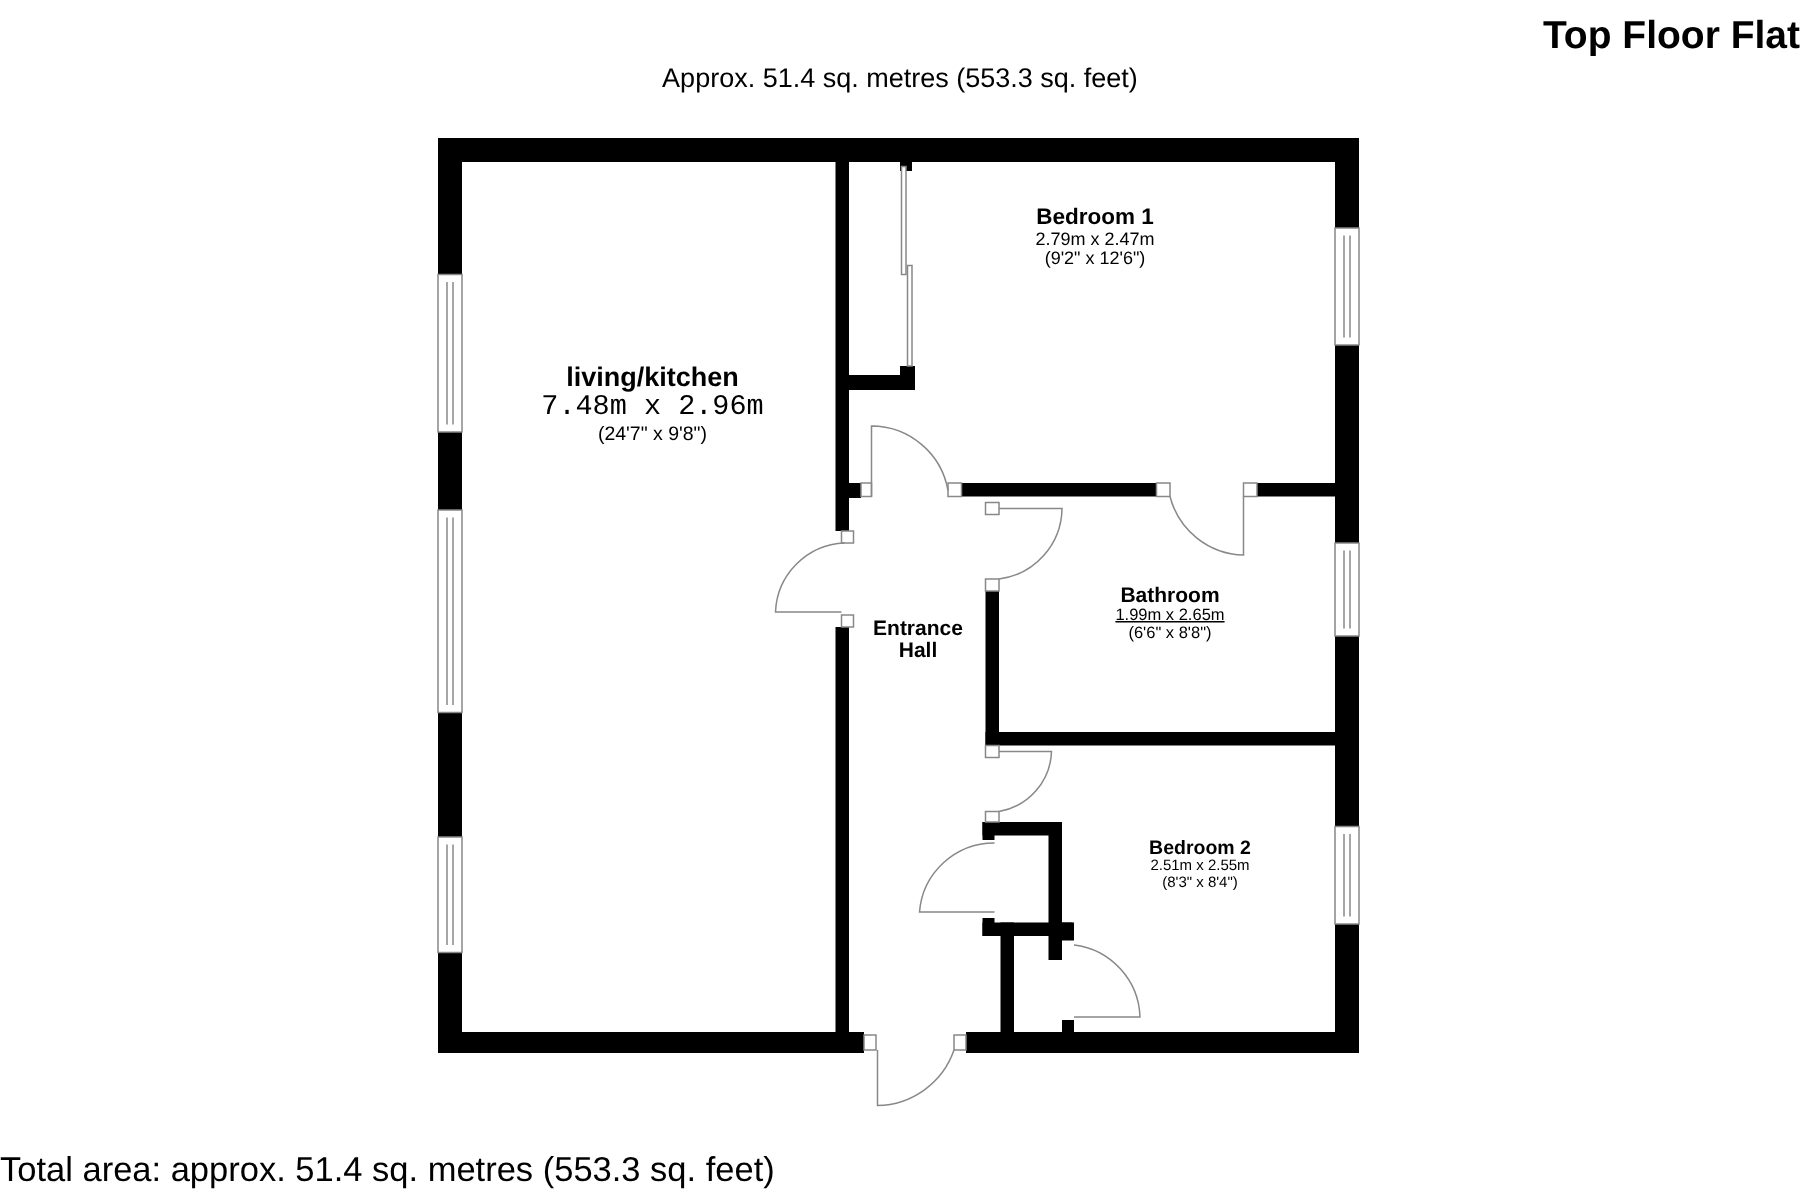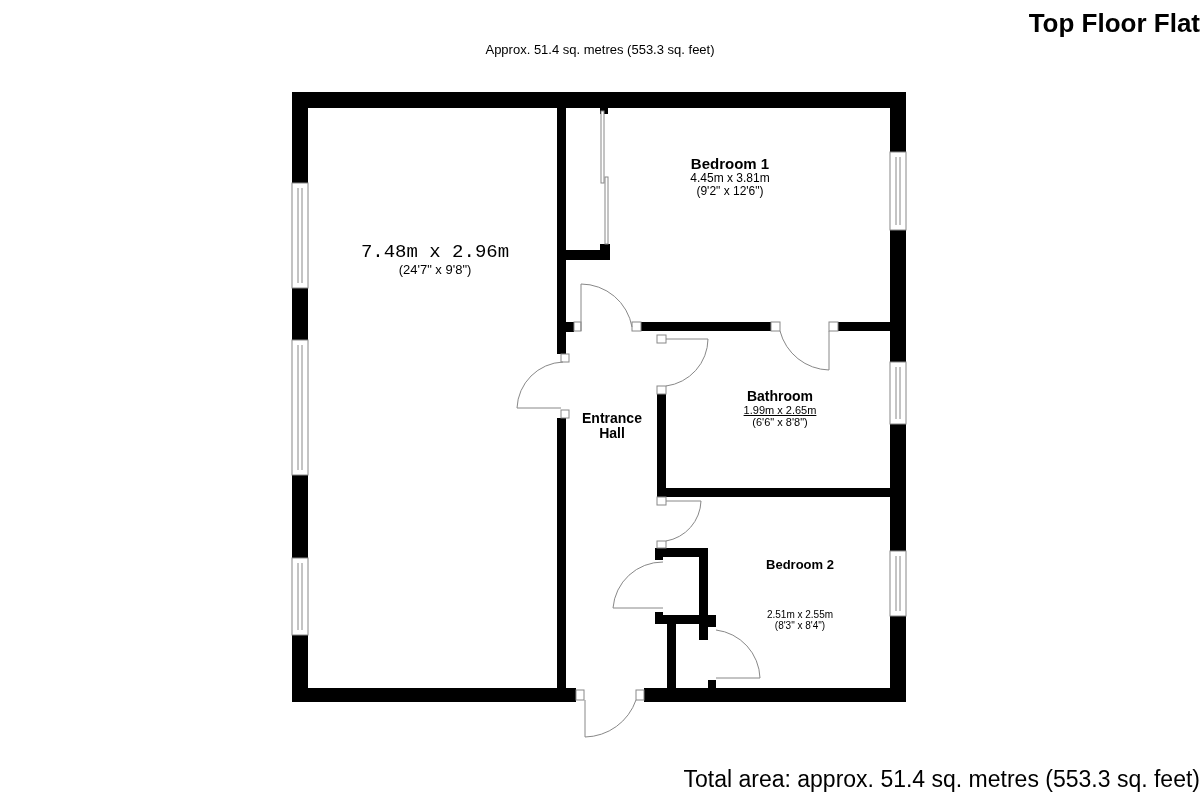--- a/index.html
+++ b/index.html
@@ -1,19 +1,19 @@
 <!DOCTYPE html>
 <html><head>
   <meta charset="utf-8">
   <style>
     html, body { margin: 0; padding: 0; background: #ffffff; }
     body { width: 1200px; height: 800px; position: relative; overflow: hidden; font-family: "Liberation Sans", sans-serif; color: #000; }
     .title { position: absolute; top: 8px; left: 0; width: 1200px; text-align: right; font-size: 26px; font-weight: bold; }
-    .subtitle { position: absolute; top: 42px; left: 0; width: 1200px; text-align: center; font-size: 13px; }
-    .footer { position: absolute; top: 766px; left: 0; width: 1200px; text-align: right; font-size: 23px; }
+    .subtitle { position: absolute; top: 42px; left: 0; width: 1200px; text-align: center; font-size: 18px; }
+    .footer { position: absolute; top: 766px; left: 0; width: 1200px; text-align: left; font-size: 23px; }
     svg.plan { position: absolute; left: 0; top: 0; }
     .room-label { position: absolute; text-align: center; line-height: 1.05; }
     .room-name { font-weight: bold; }
     .dim { font-size: 12px; line-height: 1.1; }
   </style>
 </head>
 <body>
 
 <div class="title">Top Floor Flat</div>
 <div class="subtitle">Approx. 51.4 sq. metres (553.3 sq. feet)</div>
@@ -103,40 +103,41 @@
 
     <path d="M716 630 A50 50 0 0 1 760 678 L716 678"></path>
 
     <rect x="576" y="690" width="8" height="10" fill="#fff"></rect>
     <rect x="636" y="690" width="8" height="10" fill="#fff"></rect>
     <path d="M585 700 L585 737 A55 55 0 0 0 636 700"></path>
   </g>
 </svg>
 
 <div class="room-label" style="left:330px; top:242px; width:210px; font-size:18px;">
+  <div class="room-name">living/kitchen</div>
   <div class="dim" style="font-size:19px;font-family:Liberation Mono, monospace;">7.48m x 2.96m</div>
   <div class="dim" style="font-size:13px;">(24'7" x 9'8")</div>
 </div>
 
-<div class="room-label" style="left:640px; top:156px; width:180px; font-size:15px;">
+<div class="room-label" style="left:640px; top:137px; width:180px; font-size:15px;">
   <div class="room-name">Bedroom 1</div>
-  <div class="dim">4.45m x 3.81m</div>
+  <div class="dim">2.79m x 2.47m</div>
   <div class="dim">(9'2" x 12'6")</div>
 </div>
 
 <div class="room-label" style="left:710px; top:389px; width:140px; font-size:14px;">
   <div class="room-name">Bathroom</div>
   <div class="dim" style="font-size:11px;text-decoration:underline;">1.99m x 2.65m</div>
   <div class="dim" style="font-size:11px;">(6'6" x 8'8")</div>
 </div>
 
 <div class="room-label" style="left:568px; top:411px; width:88px; font-size:14px;">
   <div class="room-name">Entrance</div>
   <div class="room-name">Hall</div>
 </div>
 
 <div class="room-label" style="left:740px; top:558px; width:120px; font-size:13px;">
   <div class="room-name">Bedroom 2</div>
-  <div class="dim" style="font-size:10px;margin-top:37px;">2.51m x 2.55m</div>
+  <div class="dim" style="font-size:10px;">2.51m x 2.55m</div>
   <div class="dim" style="font-size:10px;">(8'3" x 8'4")</div>
 </div>
 
 <div class="footer">Total area: approx. 51.4 sq. metres (553.3 sq. feet)</div>
 
 </body></html>

